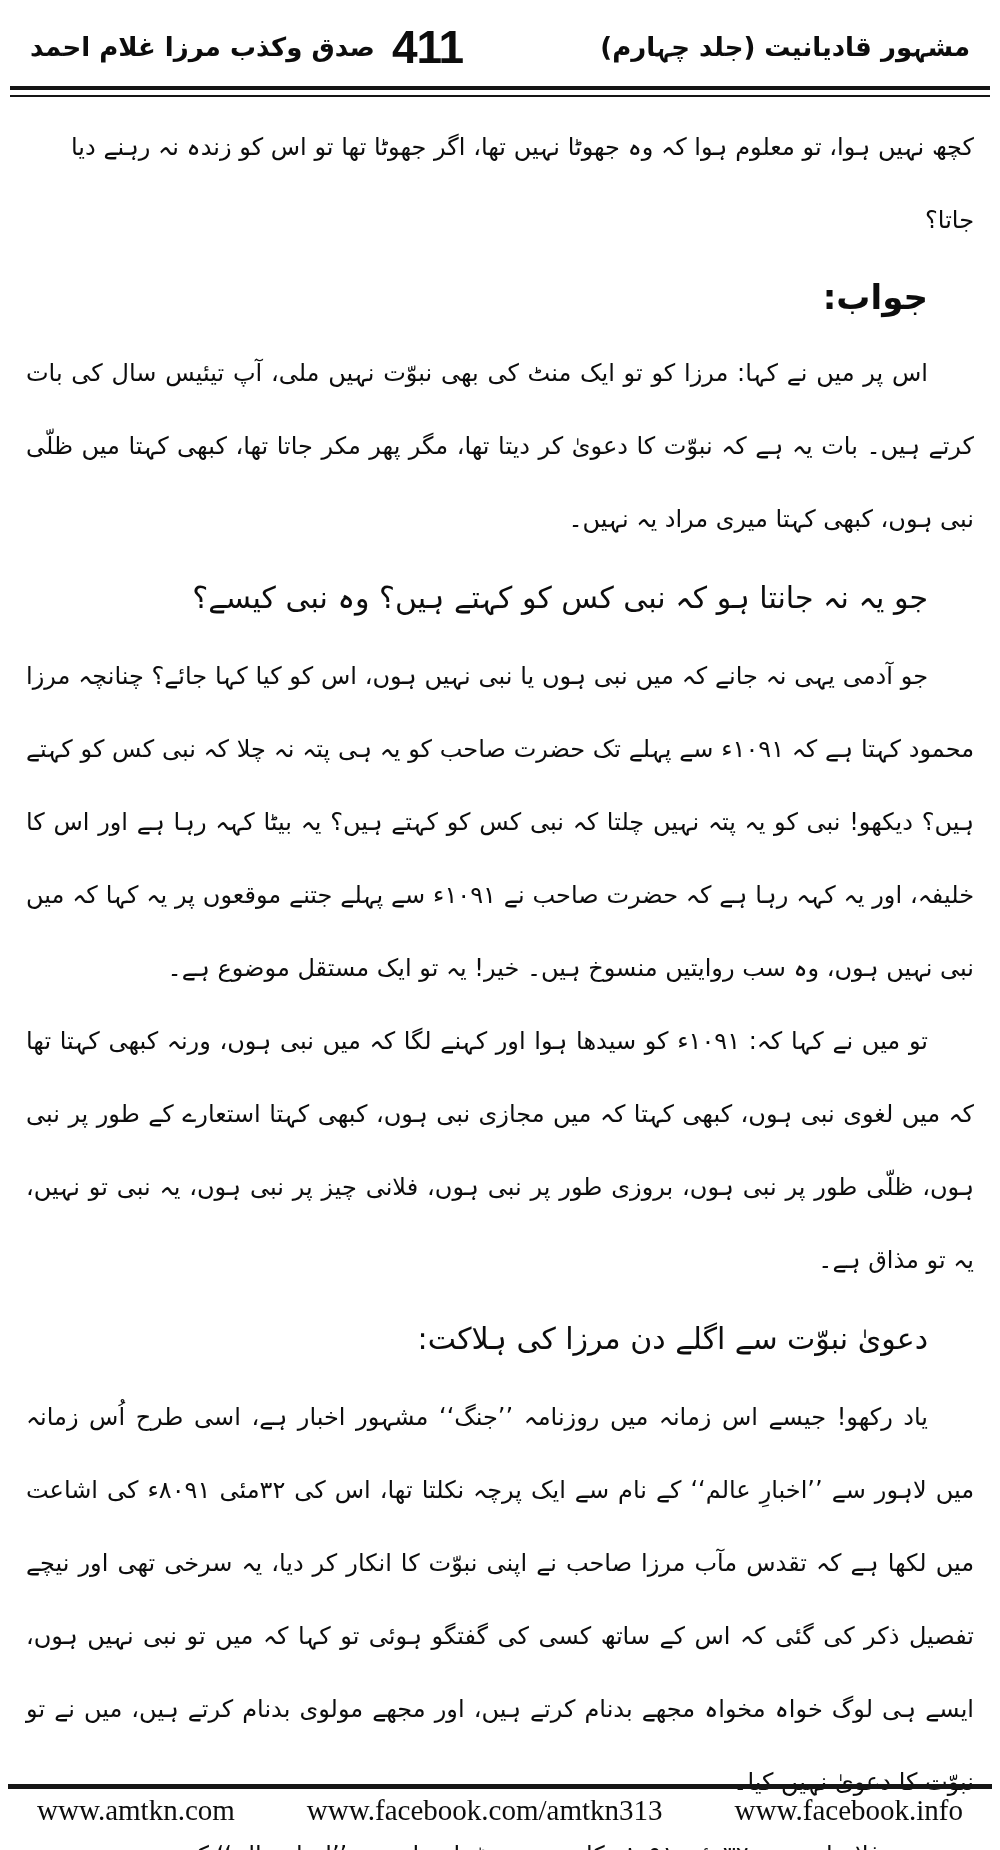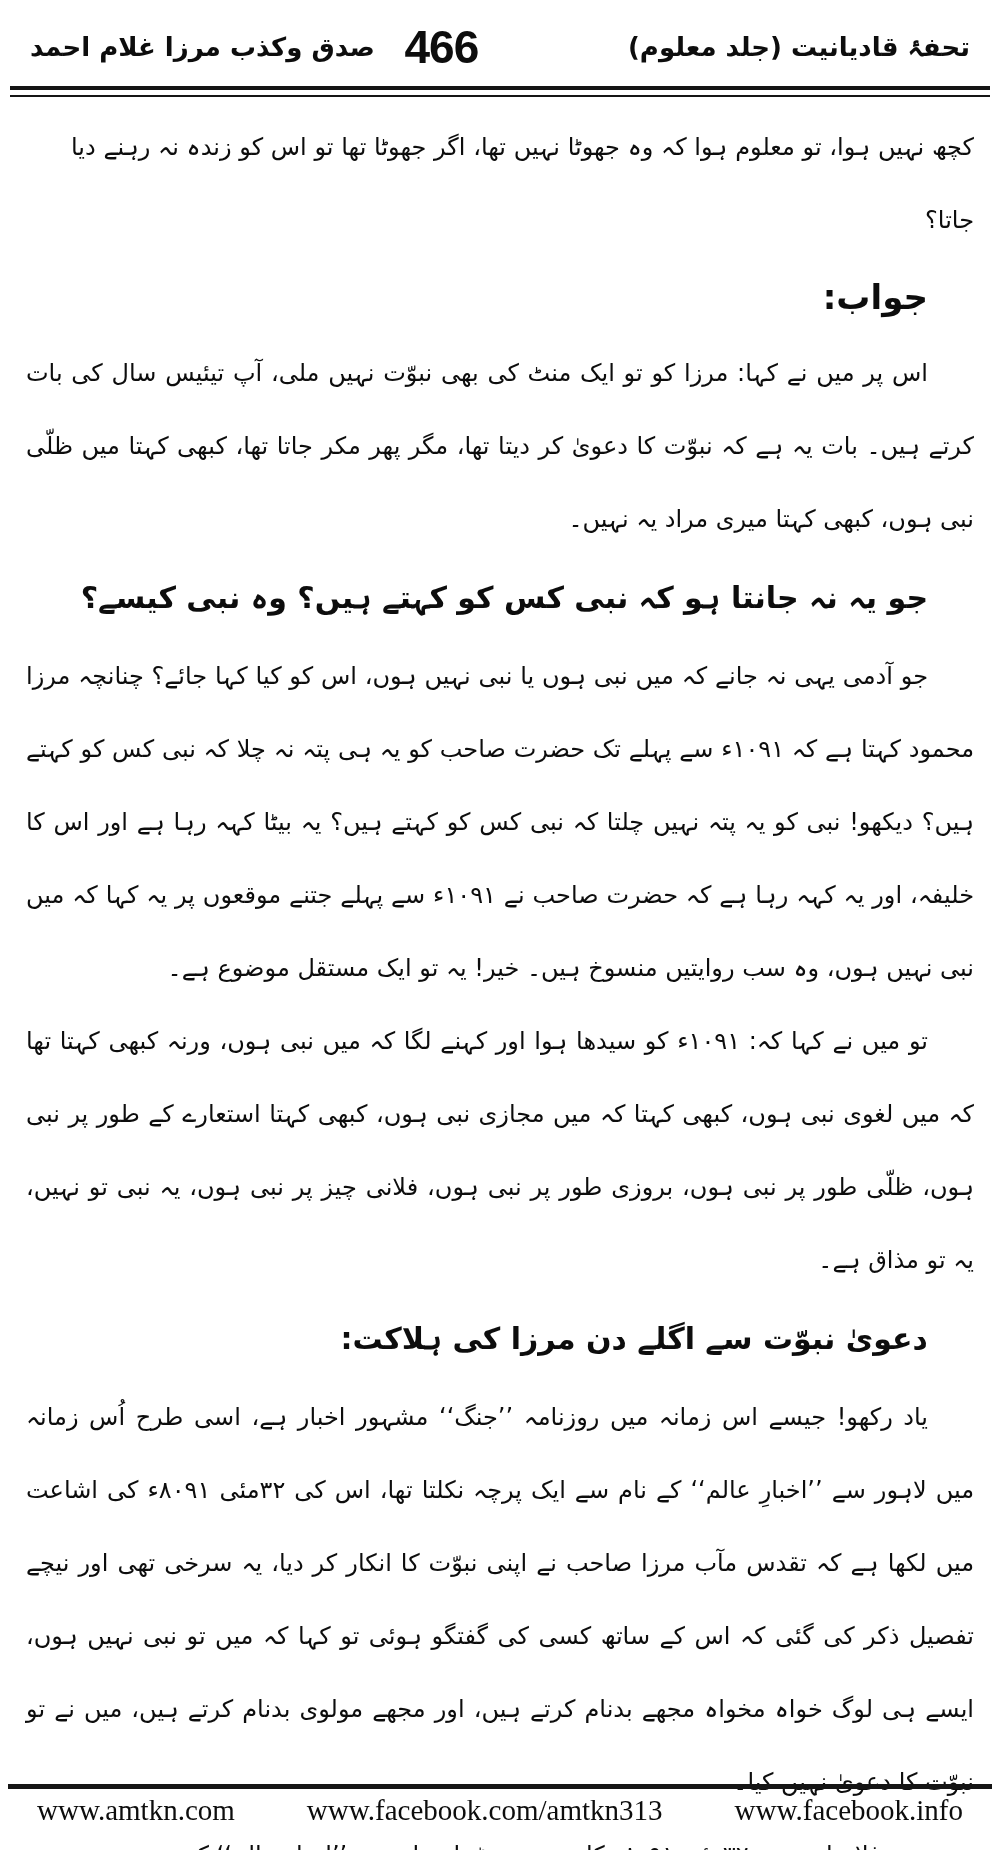--- a/index.html
+++ b/index.html
@@ -55,21 +55,21 @@
   .h-answer{
     font-size:34px;
     font-weight:700;
     text-indent:0;
     text-align:center;
     text-align-last:right;
     line-height:80px;
   }
   .h-section{
     font-size:30px;
-    font-weight:700;
+    font-weight:400;
     text-indent:0;
     text-align:right;
     text-align-last:right;
     line-height:84px;
   }
   
   .footer-rule{
     position:absolute;
     left:8px;right:8px;top:1784px;
     border-top:5px solid #151515;
@@ -85,22 +85,22 @@
     color:#0d0d0d;
   }
 </style>
 </head>
 <body>
 
 <div class="page">
 
   <div class="header">
     <div class="side-title" dir="rtl">صدق وکذب مرزا غلام احمد</div>
-    <div class="page-num">466</div>
-    <div class="side-title" dir="rtl">تحفۂ قادیانیت (جلد معلوم)</div>
+    <div class="page-num">411</div>
+    <div class="side-title" dir="rtl">مشہور قادیانیت (جلد چہارم)</div>
   </div>
 
   <div class="double-rule"></div>
 
   <div class="content">
 
     <p class="no-indent line-full">کچھ نہیں ہوا، تو معلوم ہوا کہ وہ جھوٹا نہیں تھا، اگر جھوٹا تھا تو اس کو زندہ نہ رہنے دیا جاتا؟</p>
 
     <p class="h-answer">جواب:</p>
 

